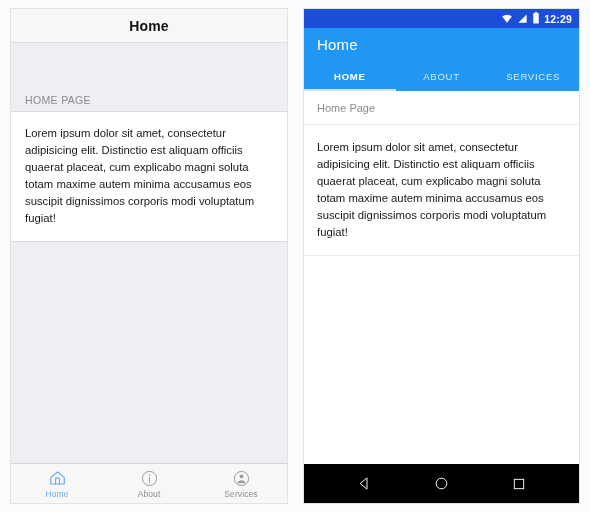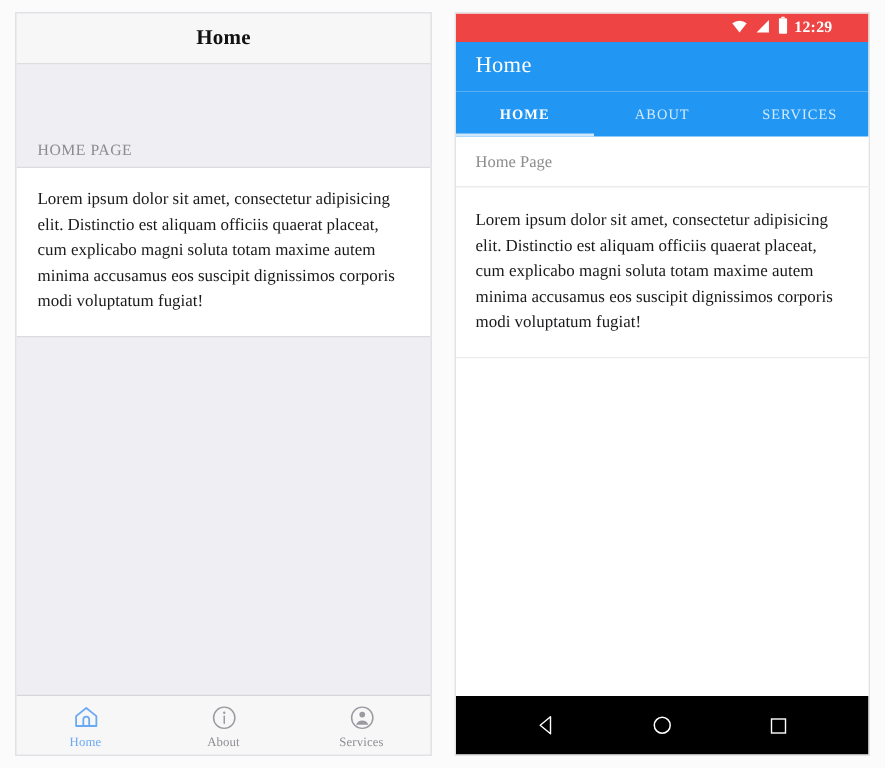--- a/index.html
+++ b/index.html
@@ -10,21 +10,20 @@
     width: 590px;
     height: 512px;
     background: #fbfbfb;
     font-family: "Liberation Sans", sans-serif;
     overflow: hidden;
   }
   .stage {
     position: relative;
     width: 590px;
     height: 368px;
-    font-family: Liberation Serif, serif;
   }
 
   
   .ios-panel {
     position: absolute;
     left: 10px;
     top: 8px;
     width: 278px;
     height: 496px;
     background: #eeeef3;
@@ -123,25 +122,25 @@
     background: #ffffff;
     border: 1px solid #e3e3e3;
     box-sizing: border-box;
     display: flex;
     flex-direction: column;
     overflow: hidden;
   }
   .a-statusbar {
     flex: 0 0 19px;
     height: 19px;
-    background: #ef4444;
+    background: #1d4ed8;
     display: flex;
     align-items: center;
     justify-content: flex-end;
-    padding-right: 24px;
+    padding-right: 7px;
     gap: 4px;
     box-sizing: border-box;
   }
   .a-status-clock {
     color: #ffffff;
     font-size: 10.5px;
     font-weight: bold;
     letter-spacing: 0.2px;
   }
   .a-appbar {

